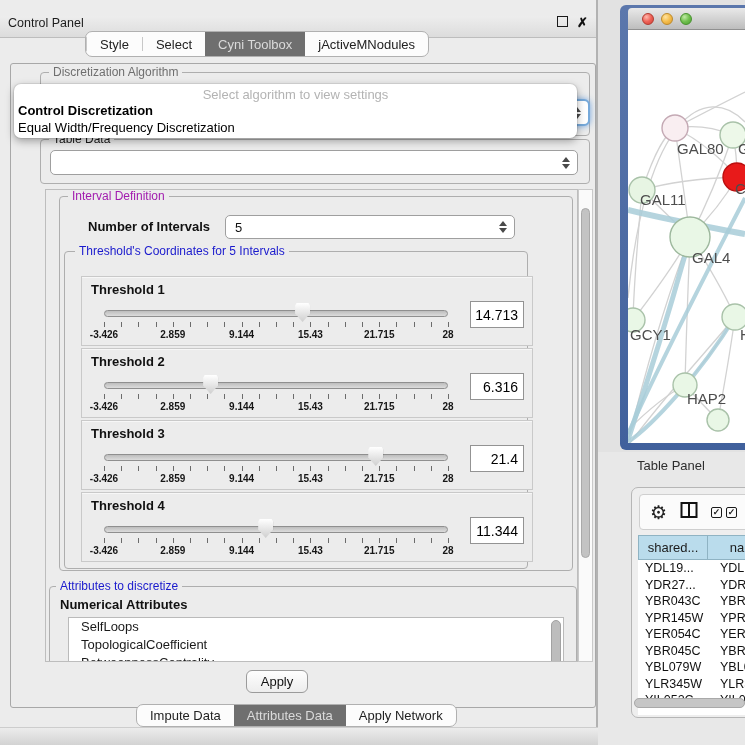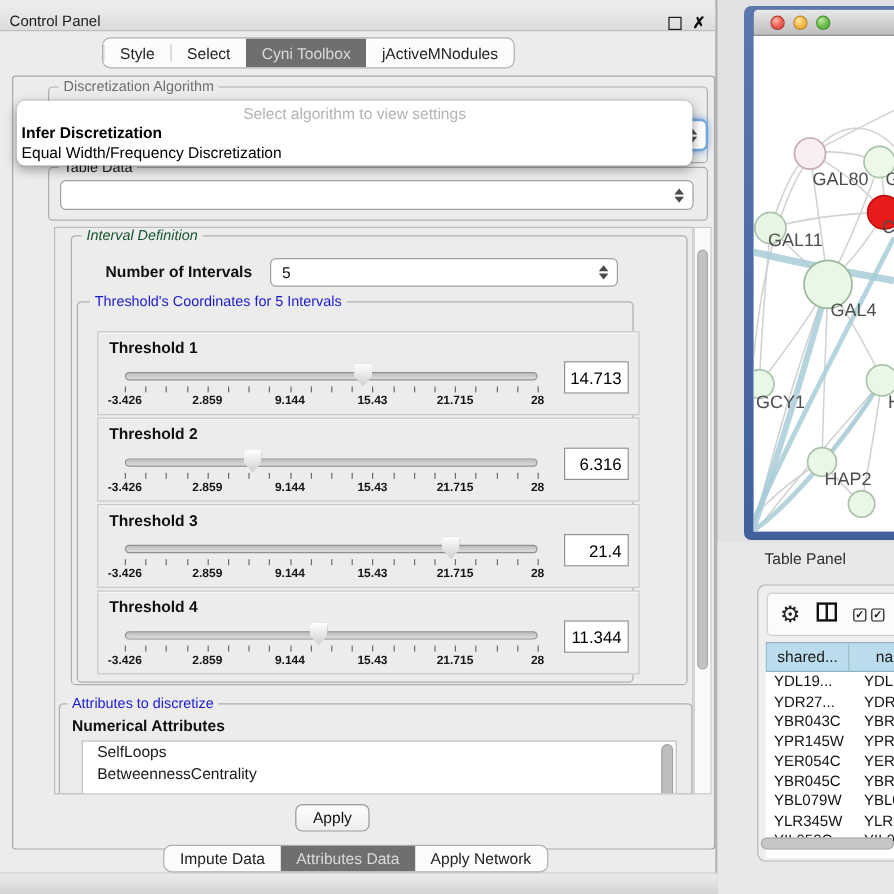--- a/index.html
+++ b/index.html
@@ -3,23 +3,23 @@
 <meta charset="utf-8">
 <style>
   * { box-sizing: border-box; margin: 0; padding: 0; }
   html,body { width:745px; height:745px; }
   body { font-family:"Liberation Sans", sans-serif; background:#e3e3e3; }
   .stage { position:relative; width:745px; height:745px; overflow:hidden; background:#e2e2e2; }
 
   
   .control-panel { position:absolute; left:0; top:0; width:598px; height:745px;
     background:#ececec; border-right:2px solid #b2b2b2; }
-  .cp-titlebar { position:absolute; left:0; top:4px; width:100%; height:22px;
+  .cp-titlebar { position:absolute; left:0; top:16px; width:100%; height:22px;
     background:linear-gradient(#ededed,#dcdcdc); border-bottom:1px solid #bdbdbd;
-    display:flex; align-items:flex-end; font-size:12.5px; color:#1c1c1c; padding-left:8px; }
+    display:flex; align-items:flex-start; font-size:12.5px; color:#1c1c1c; padding-left:8px; }
   .cp-titlebar .sp { flex:1; }
   .float-ic { width:11px; height:11px; border:1.6px solid #1a1a1a; margin-right:9px; background:transparent; }
   .close-ic { font-size:13px; font-weight:bold; color:#111; margin-right:8px; line-height:1; }
 
   .tabbar { position:absolute; display:flex; align-items:stretch; background:#fcfcfc;
     border:1px solid #b0b0b0; border-radius:7px; overflow:hidden; height:26px; font-size:13px; color:#222; }
   .tabbar.top { left:85px; top:31px; }
   .tabbar.bottom { left:136px; top:704px; height:23px; z-index:6; }
   .tabbar .tab { display:flex; align-items:center; gap:6px; padding:0 13px; cursor:default; white-space:nowrap; }
   .tabbar .tab.selected { background:#6f6f6f; color:#dadada; }
@@ -59,21 +59,21 @@
 
   
   .viewport { position:absolute; left:45px; top:189px; width:533px; height:473px;
     overflow:hidden; border:1px solid #bdbdbd; background:#ececec; }
   .vscroll { position:absolute; left:578px; top:189px; width:15px; height:473px;
     background:#fafafa; border:1px solid #c9c9c9; }
   .vscroll .vthumb { position:absolute; left:2px; right:2px; top:18px; height:350px;
     background:#c3c3c3; border:1px solid #a9a9a9; border-radius:6px; }
 
   .interval-group { left:13px; top:6px; width:514px; height:375px; }
-  .interval-group > .glabel { color:#14532d;font-style:italic; }
+  .interval-group > .glabel { color:#a21caf; }
   .niv-label { position:absolute; left:28px; top:22px; font-size:13px; font-weight:bold; color:#111; }
   .niv-combo { left:165px; top:18px; width:290px; height:24px; }
 
   .thr-group { left:4px; top:54px; width:464px; height:318px; }
   .thr-group > .glabel { color:#1a1acD; left:10px; }
 
   .thr-row { position:absolute; left:16px; width:452px; height:70px;
     background:#ececec; border:1px solid #c9c9c9; box-shadow:inset 0 1px 0 #f7f7f7; }
   .thr-label { position:absolute; left:9px; top:5px; font-size:13px; font-weight:bold; color:#111; }
   .thr-zone { position:absolute; left:22px; top:0; width:344px; height:100%; }
@@ -360,20 +360,21 @@
             </div>
         </div>
       </div>
 
       <div class="group attr-group">
         <span class="glabel">Attributes to discretize</span>
         <span class="attr-title">Numerical Attributes</span>
         <div class="attr-list">
           <div class="attr-scroll"></div>
         <div class="item">SelfLoops</div>
+            <div class="item">TopologicalCoefficient</div>
             <div class="item">BetweennessCentrality</div>
           </div>
       </div>
 
     </div>
     <div class="vscroll">
       <div class="vthumb"></div>
     </div>
 
     <button class="apply-btn">Apply</button>
@@ -387,21 +388,21 @@
         </div>
         <div class="tab">
           <span>Apply Network</span>
         </div>
       </div>
     <div class="cp-bottom"></div>
 
     <div class="popup">
       <div class="hint">Select algorithm to view settings</div>
       <div>
-          <div class="opt first">Infer Discretization</div>
+          <div class="opt first">Control Discretization</div>
           <div class="opt">Equal Width/Frequency Discretization</div>
         </div>
     </div>
   </div>
 
   <div class="net-frame">
     <div class="net-titlebar">
       <span class="light red"></span>
       <span class="light yellow"></span>
       <span class="light green"></span>

